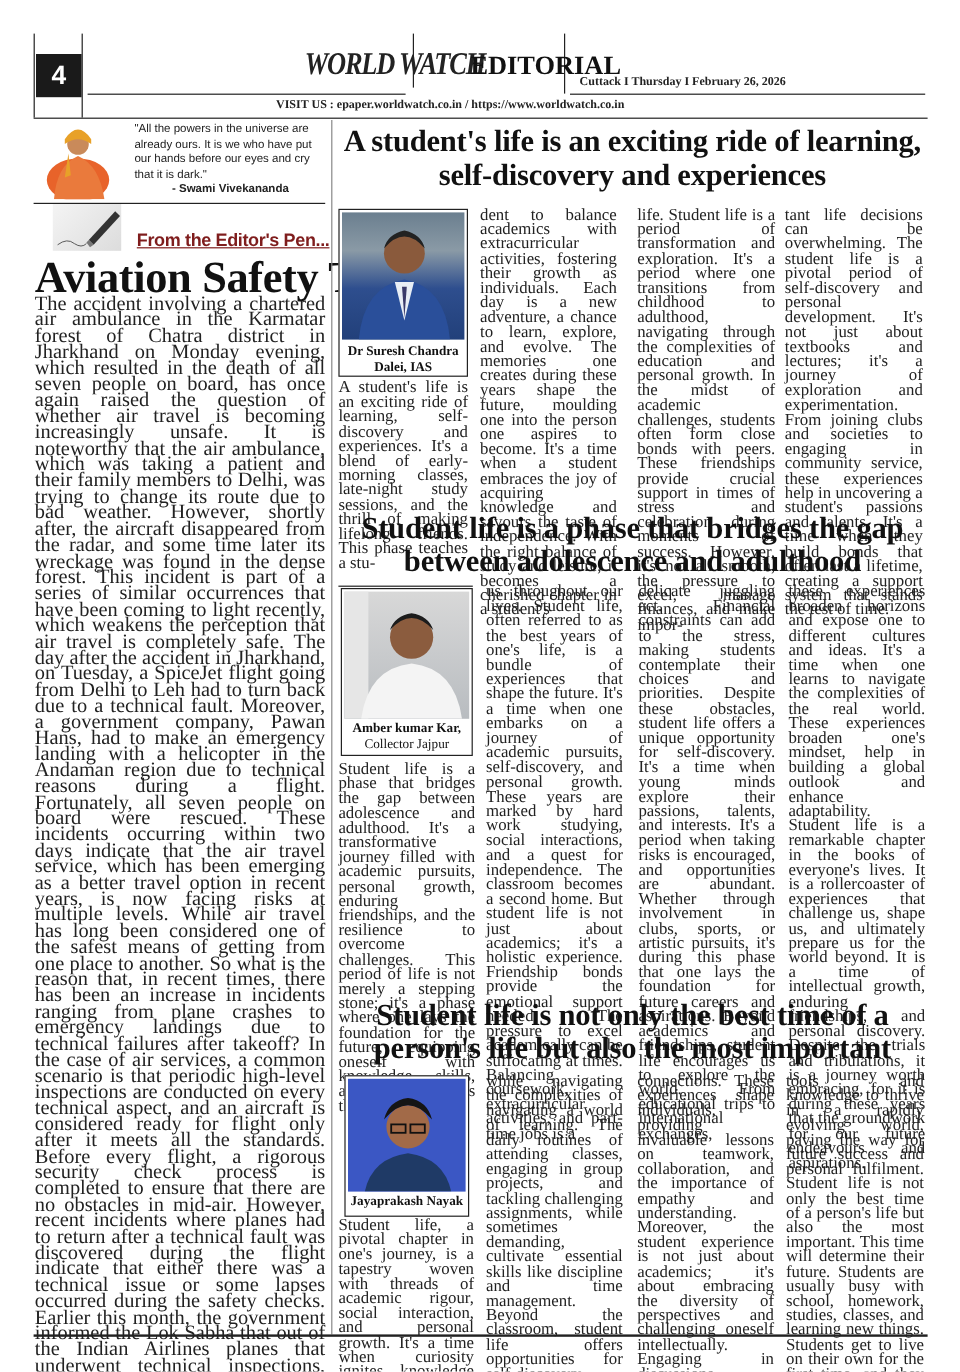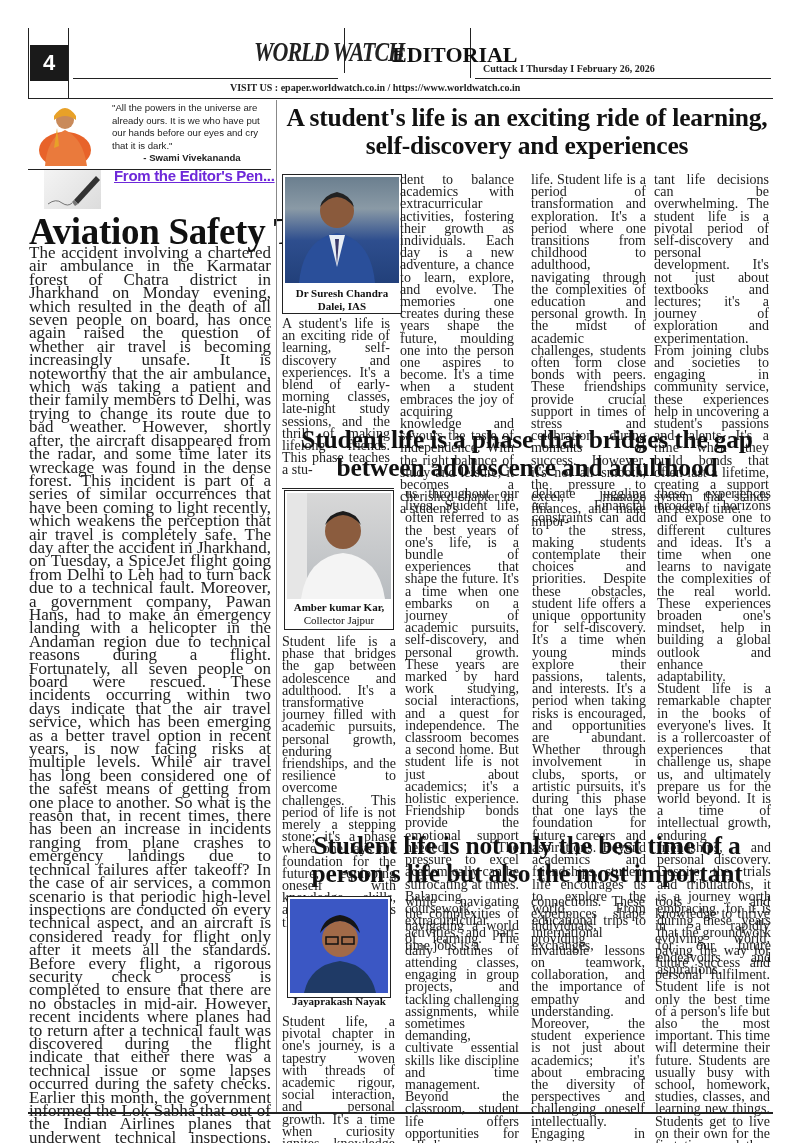--- a/index.html
+++ b/index.html
@@ -15,22 +15,22 @@
   .visit { position: absolute; left: 230px; top: 82px; font-family: "Liberation Serif", serif; font-weight: bold; font-size: 10px; color: #222; }
   .hrule { position: absolute; height: 1px; background: #222; }
 
   
   .quote-img { position: absolute; left: 37px; top: 100px; width: 57px; height: 66px; }
   .quote-text { position: absolute; left: 112px; top: 102px; width: 160px; font-family: "Liberation Sans", sans-serif; font-size: 9.6px; line-height: 12.6px; color: #222; }
   .quote-author { display: block; text-align: center; font-weight: bold; margin-top: 0px; }
 
   
   .pen-img { position: absolute; left: 44px; top: 170px; width: 57px; height: 39px; background: linear-gradient(135deg, #f4f4f4, #dcdcdc); }
-  .editors-pen { position: absolute; left: 114px; top: 167px; font-family: "Liberation Sans", sans-serif; font-weight: bold; font-size: 15px;
-    text-decoration: underline; color: #6d28d9; letter-spacing: -0.3px; }
+  .editors-pen { position: absolute; left: 114px; top: 192px; font-family: "Liberation Sans", sans-serif; font-weight: bold; font-size: 15px;
+    text-decoration: underline; color: #7f1d1d; letter-spacing: -0.3px; }
   .edit-headline { position: absolute; left: 29px; top: 210px; width: 242px; font-family: "Liberation Serif", serif; font-weight: bold; font-size: 37px; color: #111; white-space: nowrap; letter-spacing: -0.3px;}
   .edit-body { position: absolute; left: 29px; top: 246px; width: 242px; font-size: 17px; line-height: 13.4px; text-align: justify; color: #222; hyphens: auto; }
 
   
   .art-head { position: absolute; left: 282px; width: 490px; text-align: center; font-family: "Liberation Serif", serif; font-weight: bold; font-size: 25.5px; line-height: 28px; color: #111; letter-spacing: -0.2px; }
 
   .photo-box { position: absolute; border: 1px solid #222; background: #fff; }
   .photo { position: absolute; left: 2px; top: 2px; right: 2px; }
   .caption { position: absolute; left: 0; right: 0; text-align: center; font-size: 11px; line-height: 13px; color: #111; }
   .caption b { font-weight: bold; }
@@ -76,21 +76,21 @@
     <path d="M28 32 L30 30 L34 34 L31 36 Z" fill="#777"></path>
     <path d="M4 34 Q12 28 18 33 Q24 37 28 33" stroke="#555" stroke-width="0.8" fill="none"></path>
   </svg>
 </div>
 <div class="editors-pen">From the Editor's Pen...</div>
 <div class="edit-headline">Aviation Safety Test</div>
 <div class="edit-body">The accident involving a chartered air ambulance in the Karmatar forest of Chatra district in Jharkhand on Monday evening, which resulted in the death of all seven people on board, has once again raised the question of whether air travel is becoming increasingly unsafe. It is noteworthy that the air ambulance, which was taking a patient and their family members to Delhi, was trying to change its route due to bad weather. However, shortly after, the aircraft disappeared from the radar, and some time later its wreckage was found in the dense forest.   This incident is part of a series of similar occurrences that have been coming to light recently, which weakens the perception that air travel is completely safe. The day after the accident in Jharkhand, on Tuesday, a SpiceJet flight going from Delhi to Leh had to turn back due to a technical fault. Moreover, a government company, Pawan Hans, had to make an emergency  landing with a helicopter in the Andaman region due to technical reasons during a flight. Fortunately, all seven people on board were rescued. These incidents occurring within two days indicate that the air travel service, which has been emerging as a better travel option in recent years, is now facing risks at multiple levels. While air travel has long been considered one of the safest means of getting from one place to another.   So what is the reason that, in recent times, there has been an increase in incidents ranging from plane crashes to emergency landings due to technical failures after takeoff? In the case of air services, a common scenario is that periodic high-level inspections are conducted on every technical aspect, and an aircraft is considered ready for flight only after it meets all the standards. Before every flight, a rigorous security check process is completed to ensure that there are no obstacles in mid-air. However, recent incidents where planes had to return after a technical fault was discovered during the flight indicate that either there was a technical issue or some lapses occurred during the safety checks.   Earlier this month, the government informed the Lok Sabha that out of the Indian Airlines planes that underwent technical inspections, nearly half were found to have repeated faults.   In this context, since January last year, an analysis was conducted of 754 planes from six major airlines, out of which 377 were reported to have recurring defects. The question is, how critical were the faults found in these planes, and what was the level of risk they posed? If any technical defect is ignored or not considered related to safety and the flight is allowed, why do such incidents keep occurring where planes have to be returned mid-journey due to a technical fault? Air travel is considered one of the safest modes of transportation, but every aspect related to its safety is also extremely sensitive. Allowing a flight to operate despite any possibility of negligence, oversight, or malfunction at any level can lead to serious and tragic consequences.</div>
 <div class="vline" style="left:276px; top:100px; height:1012px; background:#888;"></div>
 
 <div class="art-head" style="top:104px;">A student's life is an exciting ride of learning, self-discovery and experiences</div>
-<div class="photo-box" style="left:282px; top:174px; width:120px; height:140px;">
+<div class="photo-box" style="left:282px; top:174px; width:108px; height:140px;">
   <div class="photo" style="height:106px; background:linear-gradient(180deg,#6b7f8f 0%,#8a9aa6 30%,#2e4e8e 60%,#22407a 100%);">
     <svg width="104" height="106" viewBox="0 0 104 106">
       <circle cx="52" cy="34" r="17" fill="#8a5a3c"></circle>
       <path d="M35 30 Q52 10 69 30 Q66 18 52 15 Q38 18 35 30Z" fill="#222"></path>
       <path d="M14 106 Q18 62 52 56 Q86 62 90 106 Z" fill="#2a4f9a"></path>
       <path d="M44 58 L52 90 L60 58 Z" fill="#e8eef5"></path>
       <path d="M50 62 L52 88 L54 62 Z" fill="#3a3a6a"></path>
     </svg>
   </div>
   <div class="caption" style="top:112px;"><b>Dr Suresh Chandra Dalei, IAS</b></div>
@@ -115,21 +115,21 @@
     <b>Amber kumar Kar,</b><br>
     <span>Collector Jajpur</span>
   </div>
 </div>
 <div class="col" style="left:282px; top:636px; width:114px;">Student life is a phase that bridges the gap between adolescence and adulthood. It's a transformative journey filled with academic pursuits, personal growth, enduring friendships, and the resilience to overcome challenges. This period of life is not merely a stepping stone; it's a phase where one lays the foundation for the future, equipping oneself with knowledge, skills, and experiences that will serve</div>
 <div class="col" style="left:405px; top:488px; width:114px;">us throughout our lives. Student life, often referred to as the best years of one's life, is a bundle of experiences that shape the future. It's a time when one embarks on a journey of academic pursuits, self-discovery, and personal growth. These years are marked by hard work studying, social interactions, and a quest for independence. The classroom becomes a second home. But student life is not just about academics; it's a holistic experience. Friendship bonds provide the emotional support needed. The pressure to excel academically can be suffocating at times. Balancing coursework, extracurricular activities, and part-time jobs is a</div>
 <div class="col" style="left:532px; top:488px; width:114px;">delicate juggling act. Financial constraints can add to the stress, making students contemplate their choices and priorities. Despite these obstacles, student life offers a unique opportunity for self-discovery. It's a time when young minds explore their passions, talents, and interests. It's a period when taking risks is encouraged, and opportunities are abundant. Whether through involvement in clubs, sports, or artistic pursuits, it's during this phase that one lays the foundation for future careers and aspirations. Beyond academics and friendships, student life encourages us to explore the world. From educational trips to international exchanges,</div>
 <div class="col" style="left:657px; top:488px; width:114px;">these experiences broaden horizons and expose one to different cultures and ideas. It's a time when one learns to navigate the complexities of the real world. These experiences broaden one's mindset, help in building a global outlook and enhance adaptability. Student life is a remarkable chapter in the books of everyone's lives. It is a rollercoaster of experiences that challenge us, shape us, and ultimately prepare us for the world beyond. It is a time of intellectual growth, enduring friendships, and personal discovery. Despite the trials and tribulations, it is a journey worth embracing, for it is during these years that the groundwork for our future endeavours and aspirations.</div>
 
 <div class="art-head" style="top:832px;">Student life is not only the best time of a person's life but also the most important</div>
-<div class="photo-box" style="left:287px; top:896px; width:104px; height:102px;">
+<div class="photo-box" style="left:287px; top:896px; width:104px; height:118px;">
   <div class="photo" style="height:94px; background:#3b57c4;">
     <svg width="100" height="94" viewBox="0 0 100 94">
       <circle cx="50" cy="40" r="18" fill="#a26a48"></circle>
       <path d="M30 34 Q50 10 70 34 Q66 18 50 16 Q34 18 30 34Z" fill="#151515"></path>
       <rect x="36" y="38" width="12" height="7" fill="none" stroke="#111" stroke-width="1.5"></rect>
       <rect x="52" y="38" width="12" height="7" fill="none" stroke="#111" stroke-width="1.5"></rect>
       <path d="M14 94 Q20 66 50 62 Q80 66 86 94 Z" fill="#1f3a66"></path>
     </svg>
   </div>
   <div class="caption" style="top:98px;"><b>Jayaprakash Nayak</b></div>

